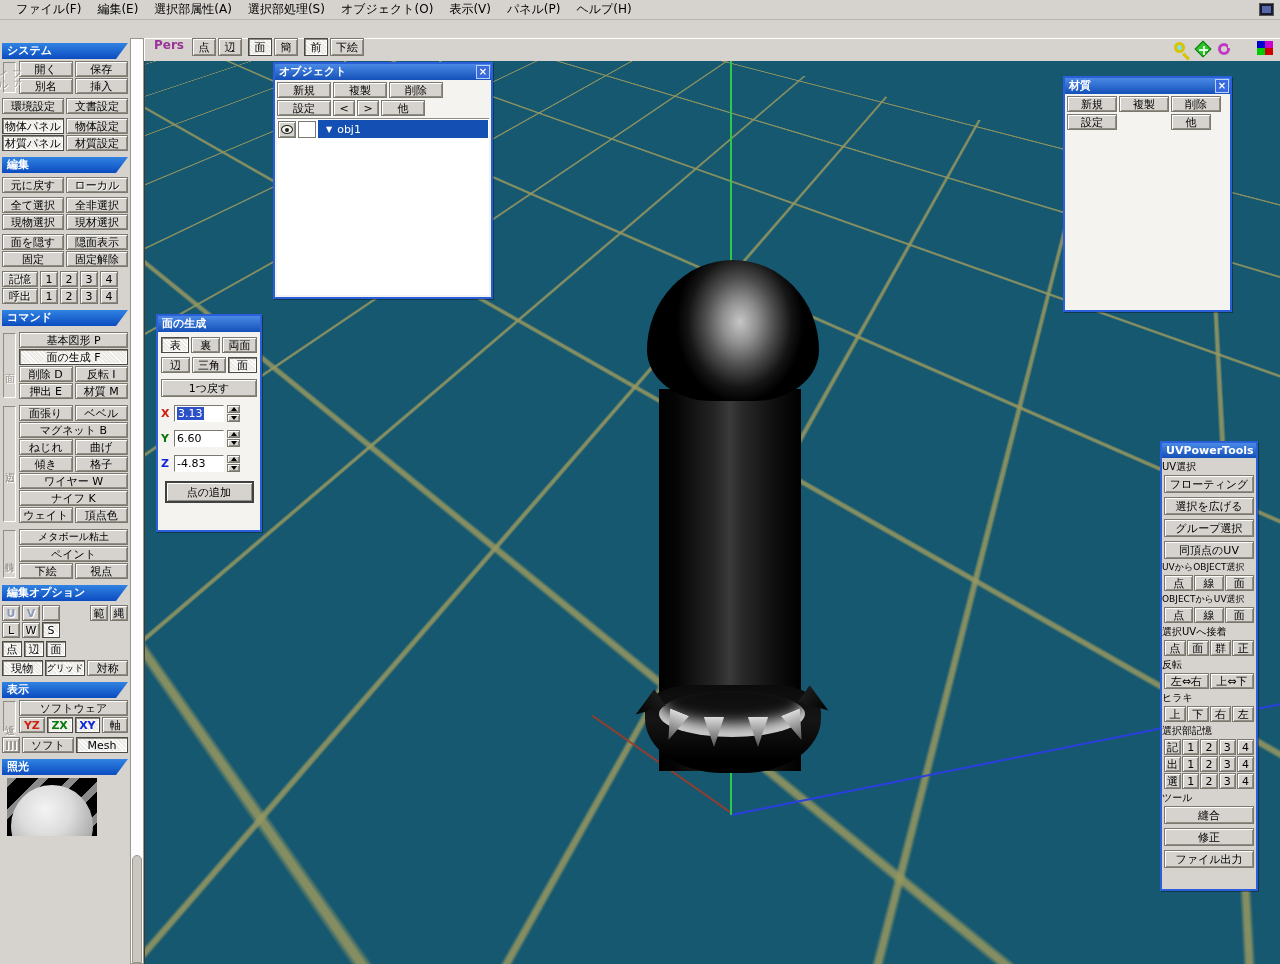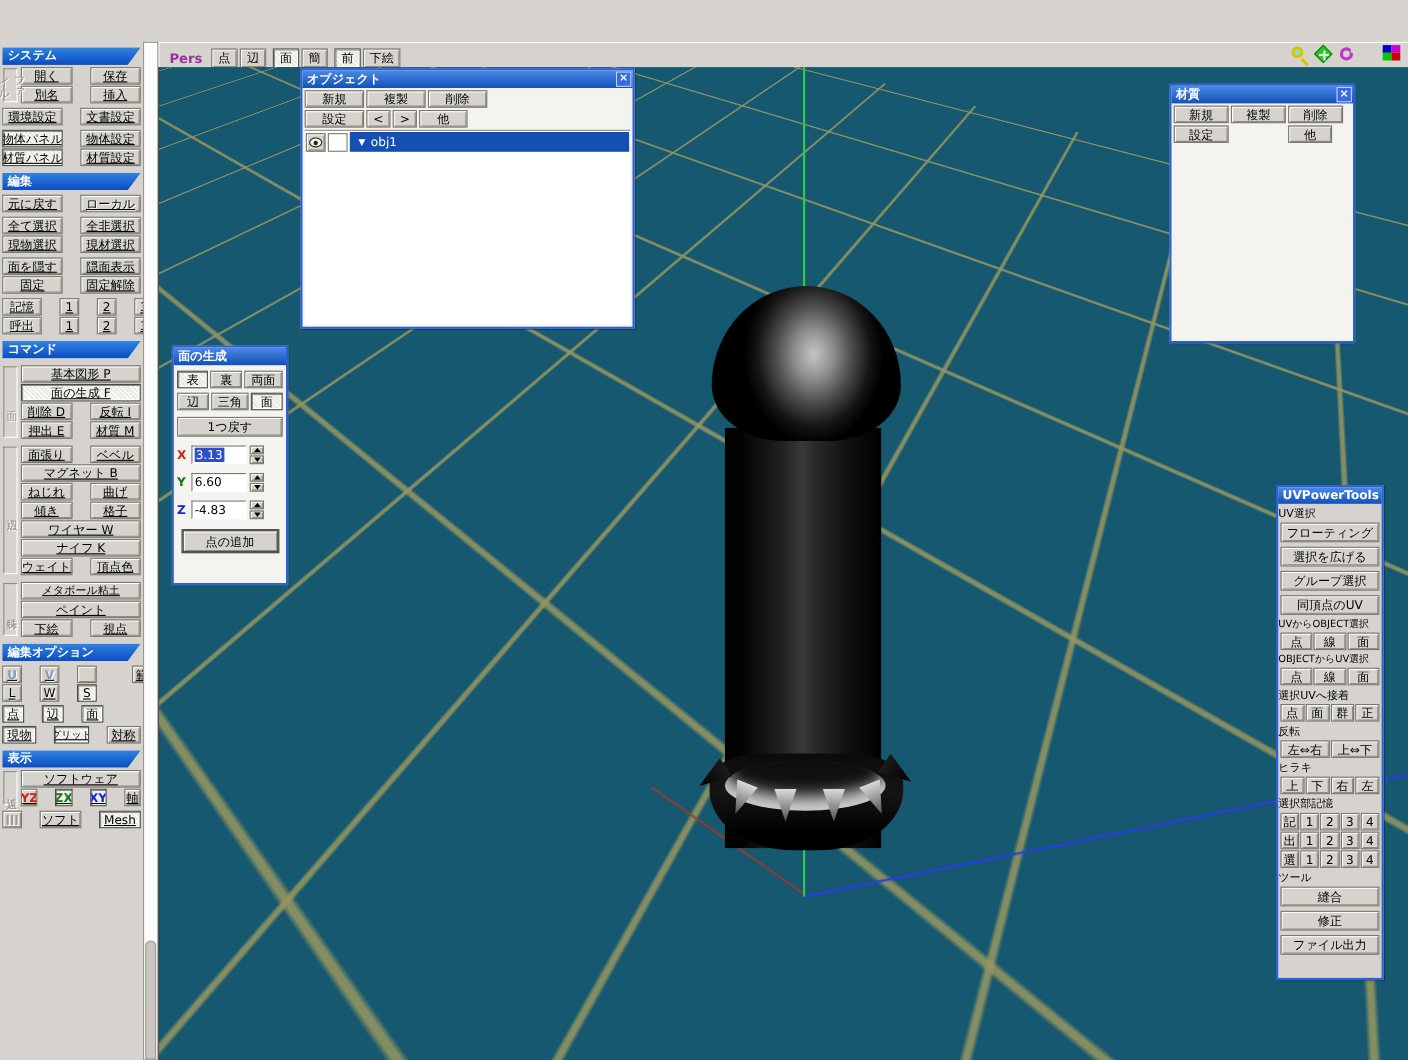--- a/index.html
+++ b/index.html
@@ -13,28 +13,28 @@
   .app-icon { position:absolute; right:6px; top:3px; width:15px; height:13px; background:#1a1a2e; border:1px solid #555; }
   .app-icon i { display:block; margin:2px; height:7px; background:#5566aa; }
 
   .statusrow { position:absolute; left:0; top:20px; width:1280px; height:18px; background:#d6d3ce; display:flex; align-items:center; border-bottom:1px solid #8f8c84; box-shadow:inset 0 1px 0 #fff; }
   .hint { padding-left:6px; font-size:12px; white-space:nowrap; }
   .hint span { margin-right:14px; }
   .statright { margin-left:auto; display:flex; height:100%; align-items:center; }
   .statcell { border-left:1px solid #8f8c84; box-shadow:inset 1px 0 0 #fff; padding:0 12px; font-size:12px; height:100%; display:flex; align-items:center; }
   .dis { color:#918e87; text-shadow:1px 1px 0 #fff; }
 
-  .toolrow { position:absolute; left:144px; top:38px; width:1136px; height:30px; background:#d6d3ce; border-bottom:1px solid #716f68; box-shadow:inset 0 1px 0 #fff, inset 1px 0 0 #fff; display:flex; align-items:center; }
+  .toolrow { position:absolute; left:144px; top:38px; width:1136px; height:30px; background:#d6d3ce; border-bottom:1px solid #716f68; box-shadow:inset 0 1px 0 #fff, inset 1px 0 0 #fff; display:flex; }
   .viewmode { color:#993399; font-weight:bold; font-size:12px; padding:0 8px 0 10px; }
 
   
   .b { display:flex; align-items:center; justify-content:center; background:#d6d3ce; border:1px solid #7b786f; box-shadow:inset 1px 1px 0 #fff, inset -1px -1px 0 #8f8c84; font-size:11px; height:16px; white-space:nowrap; overflow:hidden; cursor:default; color:#000; padding:0 2px; }
   .pressed { background:#eceae4; background-image:repeating-linear-gradient(45deg,#fdfdfd 0 1px,transparent 1px 3px); box-shadow:inset 1px 1px 0 #8f8c84, inset -1px -1px 0 #fff; border-color:#4c4a45; }
   .tbtn { width:24px; height:18px; margin-right:2px; font-size:11px; }
-  .r { display:flex; gap:16px; margin-top:1px;text-decoration:underline; }
+  .r { display:flex; gap:2px; margin-top:1px; }
   .r .b { flex:1; }
 
   
   .tool-ico { position:absolute; top:3px; width:17px; height:17px; }
   .zoom-ico .lens { position:absolute; left:1px; top:1px; width:11px; height:11px; border:3px solid #d8c400; border-radius:50%; background:#7fe0e8; }
   .zoom-ico .handle { position:absolute; right:0; bottom:0; width:8px; height:3px; background:#d8c400; transform:rotate(45deg); }
   .pan-ico .dia { position:absolute; left:2px; top:2px; width:12px; height:12px; background:#2ec22e; border:1px solid #0a7a0a; transform:rotate(45deg); }
   .pan-ico .h { position:absolute; left:4px; top:8px; width:9px; height:2px; background:#d9ffd9; }
   .pan-ico .v { position:absolute; left:7.5px; top:4.5px; width:2px; height:9px; background:#d9ffd9; }
   .rot-ico .ring { position:absolute; left:1px; top:2px; width:12px; height:12px; border:3px solid #c238c2; border-radius:50%; }
@@ -108,20 +108,33 @@
   .uv { background:#d6d3ce; }
   .uvlab { text-align:left; font-size:10px; margin-top:2px; }
   .uv .prow { margin:1px 2px 0 2px; gap:1px; }
   .uv .big { height:18px; }
 </style>
 </head>
 <body>
 
 <div id="app">
 
+  <div class="menubar">
+    <span class="menu-item">ファイル(F)</span>
+    <span class="menu-item">編集(E)</span>
+    <span class="menu-item">選択部属性(A)</span>
+    <span class="menu-item">選択部処理(S)</span>
+    <span class="menu-item">オブジェクト(O)</span>
+    <span class="menu-item">表示(V)</span>
+    <span class="menu-item">パネル(P)</span>
+    <span class="menu-item">ヘルプ(H)</span>
+    <span class="app-icon">
+        <i></i>
+      </span>
+  </div>
 
 
   <div class="toolrow">
     <span class="viewmode">Pers</span>
     <div class="b tbtn">点</div>
     <div class="b tbtn">辺</div>
     <div class="b tbtn pressed" style="margin-left:4px">面</div>
     <div class="b tbtn">簡</div>
     <div class="b tbtn pressed" style="margin-left:4px">前</div>
     <div class="b tbtn" style="width:34px">下絵</div>
@@ -322,20 +335,26 @@
         <div class="b dis lines-ico" style="flex:0 0 18px">
             <i></i>
             <i></i>
             <i></i>
           </div>
         <div class="b">ソフト</div>
         <div class="b pressed">Mesh</div>
       </div>
     </div>
 
+    <div class="sec">
+      <div class="banner">照光</div>
+      <div class="light-preview">
+        <div class="light-sphere"></div>
+      </div>
+    </div>
   </div>
 
   <div class="sidescroll">
     <div class="thumb"></div>
   </div>
 
   <div class="viewport">
     <div class="floor"></div>
     <div class="axis-x"></div>
     <div class="axis-z"></div>
@@ -346,21 +365,21 @@
       <div class="base-shine"></div>
       <div class="spike dark" style="left:-8px;top:6px;transform:rotate(55deg)"></div>
       <div class="spike dark" style="left:160px;top:2px;transform:rotate(-55deg)"></div>
       <div class="spike" style="left:18px;top:26px;transform:rotate(22deg)"></div>
       <div class="spike" style="left:58px;top:32px"></div>
       <div class="spike" style="left:102px;top:32px"></div>
       <div class="spike" style="left:140px;top:26px;transform:rotate(-22deg)"></div>
     </div>
   </div>
 
-  <div class="panel" style="left:273px;top:62px;width:304px;height:237px">
+  <div class="panel" style="left:273px;top:62px;width:220px;height:237px">
     <div class="ptitle"><span>オブジェクト</span>
       <div class="pclose">×</div>
     </div>
     <div class="prow">
       <div class="b" style="width:54px">新規</div>
       <div class="b" style="width:54px">複製</div>
       <div class="b" style="width:54px">削除</div>
     </div>
     <div class="prow">
       <div class="b" style="width:54px">設定</div>

